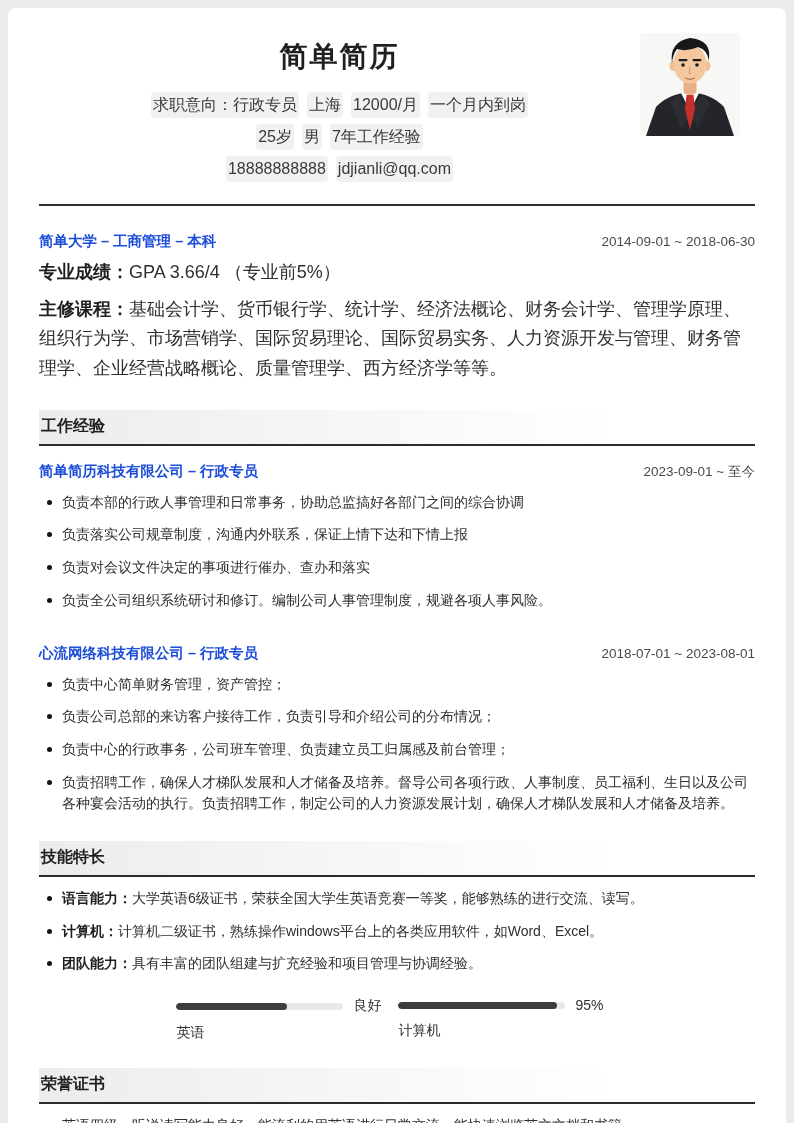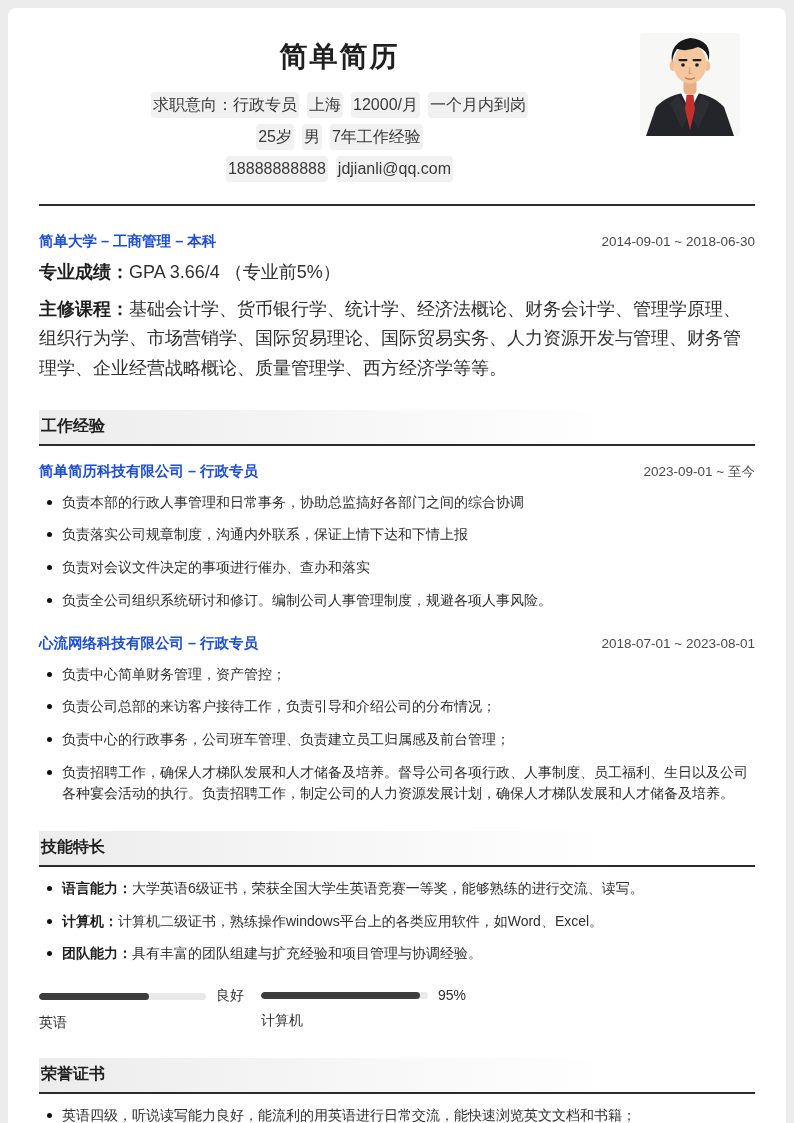--- a/index.html
+++ b/index.html
@@ -58,21 +58,21 @@
     position:relative; padding-left:23px;
     font-size:14px; line-height:1.55; color:#2f2f2f;
     margin-top:11px;
   }
   ul.bullets li::before {
     content:""; position:absolute; left:8px; top:8px;
     width:5px; height:5px; border-radius:50%; background:#111;
   }
   ul.bullets li b { color:#1f1f1f; }
   
-  .bars { display:flex; margin-top:22px; }
+  .bars { display:flex; margin-top:22px;justify-content:center; }
   .bar-group { margin-right:14px; }
   .bar-group.second { margin-left:3px; }
   .bar-line { display:flex; align-items:center; }
   .bar-track {
     width:167px; height:7px; border-radius:4px;
     background:#e9e9e9; overflow:hidden;
   }
   .bar-fill { height:100%; border-radius:4px; background:#3d3d3d; }
   .bar-value { font-size:14px; color:#2f2f2f; margin-left:10px; white-space:nowrap; }
   .bar-name { font-size:14px; color:#2f2f2f; margin-top:9px; }
@@ -165,21 +165,21 @@
       <span class="entry-date">2023-09-01 ~ 至今</span>
     </div>
     <ul class="bullets">
 
     <li>负责本部的行政人事管理和日常事务，协助总监搞好各部门之间的综合协调</li>
         <li>负责落实公司规章制度，沟通内外联系，保证上情下达和下情上报</li>
         <li>负责对会议文件决定的事项进行催办、查办和落实</li>
         <li>负责全公司组织系统研讨和修订。编制公司人事管理制度，规避各项人事风险。</li>
       </ul>
 
-    <div class="entry-row" style="margin-top:22px;">
+    <div class="entry-row" style="margin-top:32px;">
       <span class="entry-title">心流网络科技有限公司 – 行政专员</span>
       <span class="entry-date">2018-07-01 ~ 2023-08-01</span>
     </div>
     <ul class="bullets">
 
     <li>负责中心简单财务管理，资产管控；</li>
         <li>负责公司总部的来访客户接待工作，负责引导和介绍公司的分布情况；</li>
         <li>负责中心的行政事务，公司班车管理、负责建立员工归属感及前台管理；</li>
         <li>负责招聘工作，确保人才梯队发展和人才储备及培养。督导公司各项行政、人事制度、员工福利、生日以及公司各种宴会活动的执行。负责招聘工作，制定公司的人力资源发展计划，确保人才梯队发展和人才储备及培养。</li>
       </ul>

